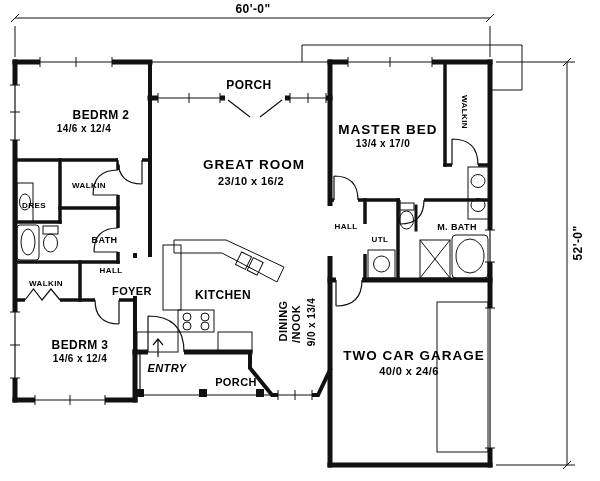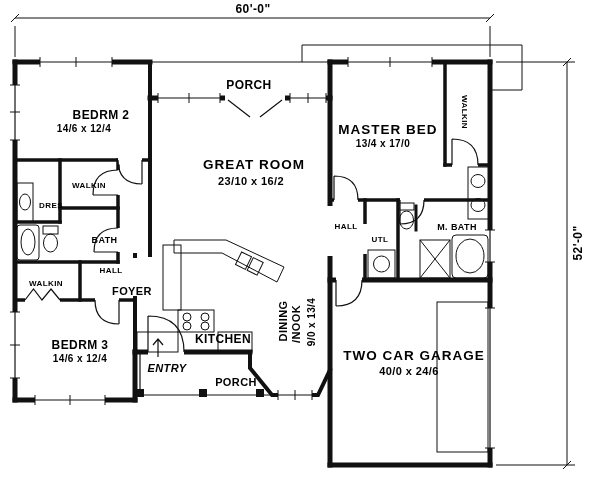--- a/index.html
+++ b/index.html
@@ -229,31 +229,31 @@
 
   <div class="lbl s13" style="left:388px; top:130px;">MASTER BED</div>
   <div class="lbl s10" style="left:383px; top:144px;">13/4 x 17/0</div>
 
   <div class="lbl s8 rot-cw" style="left:464px; top:112px;">WALKIN</div>
 
   <div class="lbl s13" style="left:254px; top:165px;">GREAT ROOM</div>
   <div class="lbl s11" style="left:251px; top:181px;">23/10 x 16/2</div>
 
   <div class="lbl s8" style="left:89px;  top:186px;">WALKIN</div>
-  <div class="lbl s8" style="left:51px;  top:206px;">DRES</div>
+  <div class="lbl s8" style="left:34px;  top:206px;">DRES</div>
   <div class="lbl s9" style="left:84px;  top:240px;padding-left:41px;">BATH</div>
   <div class="lbl s8" style="left:111px; top:271px;">HALL</div>
   <div class="lbl s8" style="left:46px;  top:284px;">WALKIN</div>
 
   <div class="lbl s8" style="left:346px; top:227px;">HALL</div>
   <div class="lbl s8" style="left:380px; top:240px;">UTL</div>
   <div class="lbl s9" style="left:441px; top:227px;padding-left:32px;">M. BATH</div>
 
   <div class="lbl s11" style="left:132px; top:291px;text-align:right;">FOYER</div>
-  <div class="lbl s12" style="left:223px; top:295px;margin-top:44px;">KITCHEN</div>
+  <div class="lbl s12" style="left:223px; top:295px;">KITCHEN</div>
 
   <div class="lbl s11 rot-ccw" style="left:283px; top:321px;">DINING</div>
   <div class="lbl s11 rot-ccw" style="left:296px; top:324px;">/NOOK</div>
   <div class="lbl s10 rot-ccw" style="left:312px; top:322px;">9/0 x 13/4</div>
 
   <div class="lbl s12" style="left:80px;  top:345px;">BEDRM 3</div>
   <div class="lbl s10" style="left:80px;  top:359px;">14/6 x 12/4</div>
 
   <div class="lbl s11" style="left:167px; top:368px;font-style:italic;">ENTRY</div>
   <div class="lbl s11" style="left:236px; top:382px;">PORCH</div>

